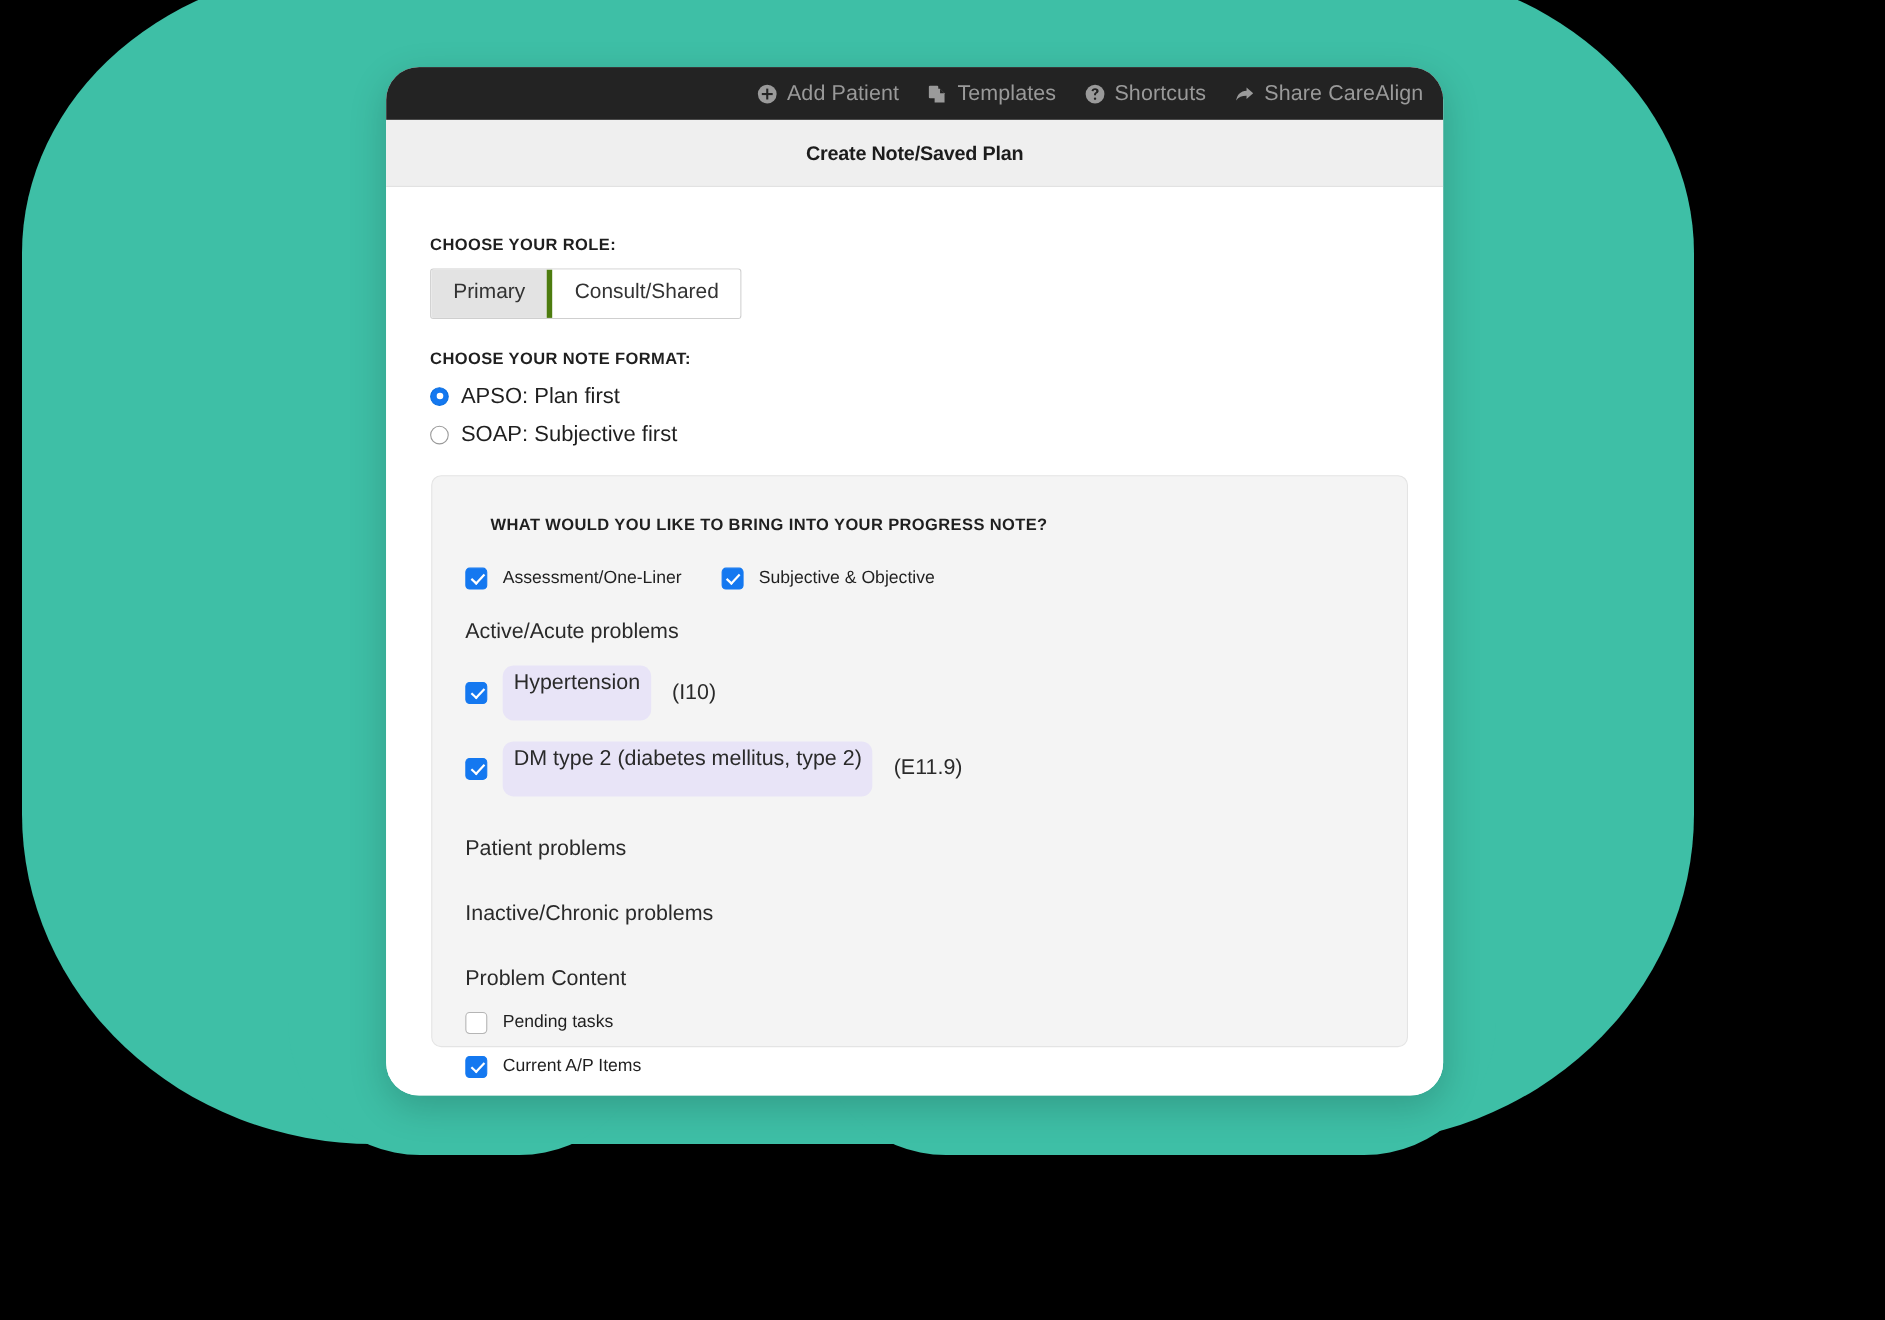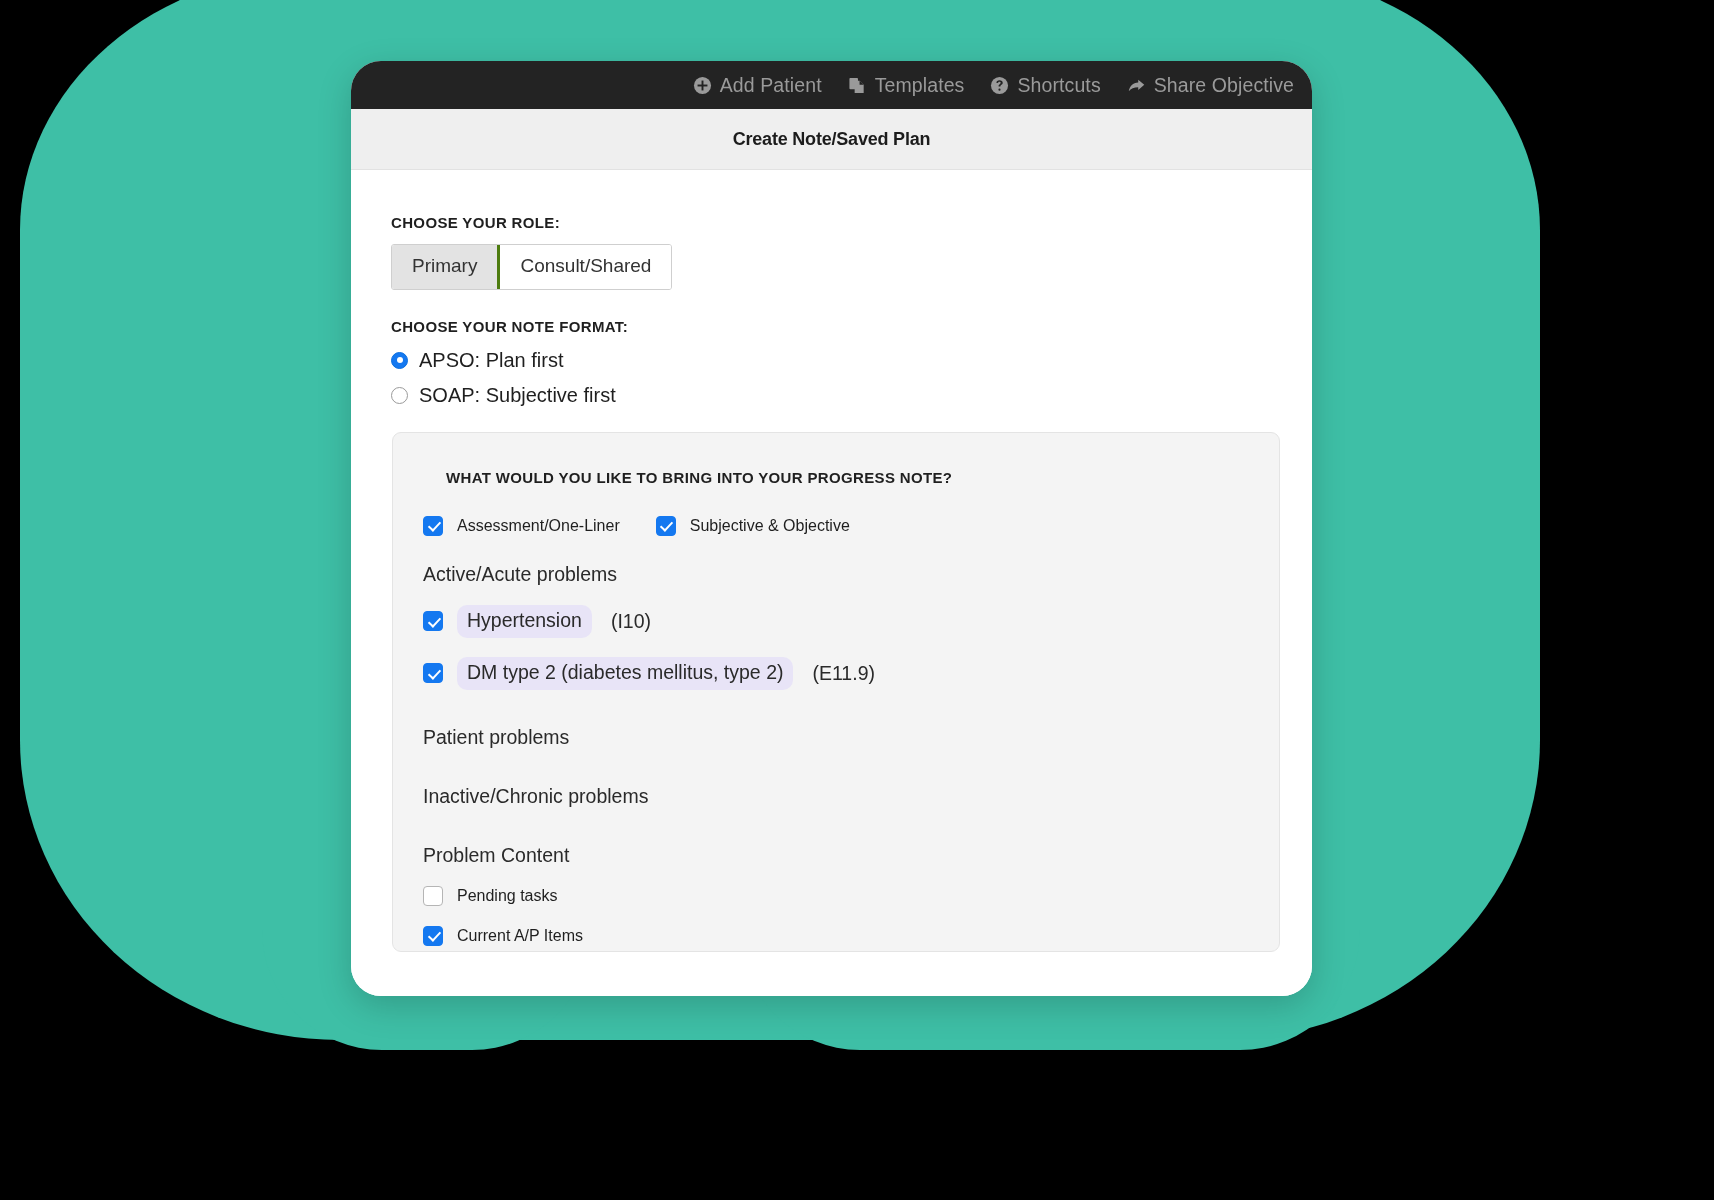--- a/index.html
+++ b/index.html
@@ -136,21 +136,21 @@
   .role-btn {
     font-size: 19px;
     color: #333333;
     padding: 11px 20px 12px 20px;
     background: #ffffff;
     border: none;
     cursor: pointer;
     font-family: "Liberation Sans", sans-serif;
     line-height: 1.1;
   }
-  .role-btn + .role-btn { border-left: 3px solid #4d7c0f; }
+  .role-btn + .role-btn { border-left: 5px solid #4d7c0f; }
   .role-btn.active { background: #e3e3e3; }
 
   .format-label { margin-top: 28px; }
 
   .radio-row {
     display: flex;
     align-items: center;
     gap: 11px;
     margin-top: 12px;
     cursor: pointer;
@@ -250,21 +250,21 @@
 
   .problem-row {
     display: flex;
     align-items: center;
     gap: 14px;
     margin-top: 19px;
   }
   .pill {
     background: #e8e4f7;
     border-radius: 10px;
-    padding: 4px 10px 6px 10px;
+    padding: 4px 10px 23px 10px;
     font-size: 19.5px;
     color: #2a2a2a;
     white-space: nowrap;
   }
   .code {
     font-size: 19.5px;
     color: #2a2a2a;
     margin-left: 5px;
   }
 
@@ -324,21 +324,21 @@
         </span>
         <span>Shortcuts</span>
       </div>
 
       <div class="nav-item">
         <span class="nav-ico">
           <svg width="20" height="19" viewBox="0 0 22 20" fill="currentColor" aria-hidden="true">
             <path d="M13 3.2v3.3C6.8 6.9 3.2 10.4 2 16.8c2.6-3.4 6-4.9 11-4.9v3.4l7-6.1-7-6z"></path>
           </svg>
         </span>
-        <span>Share Objective</span>
+        <span>Share CareAlign</span>
       </div>
 
     </div>
 
     <div class="titlebar">
       <h1>Create Note/Saved Plan</h1>
     </div>
 
     <div class="content">
 

